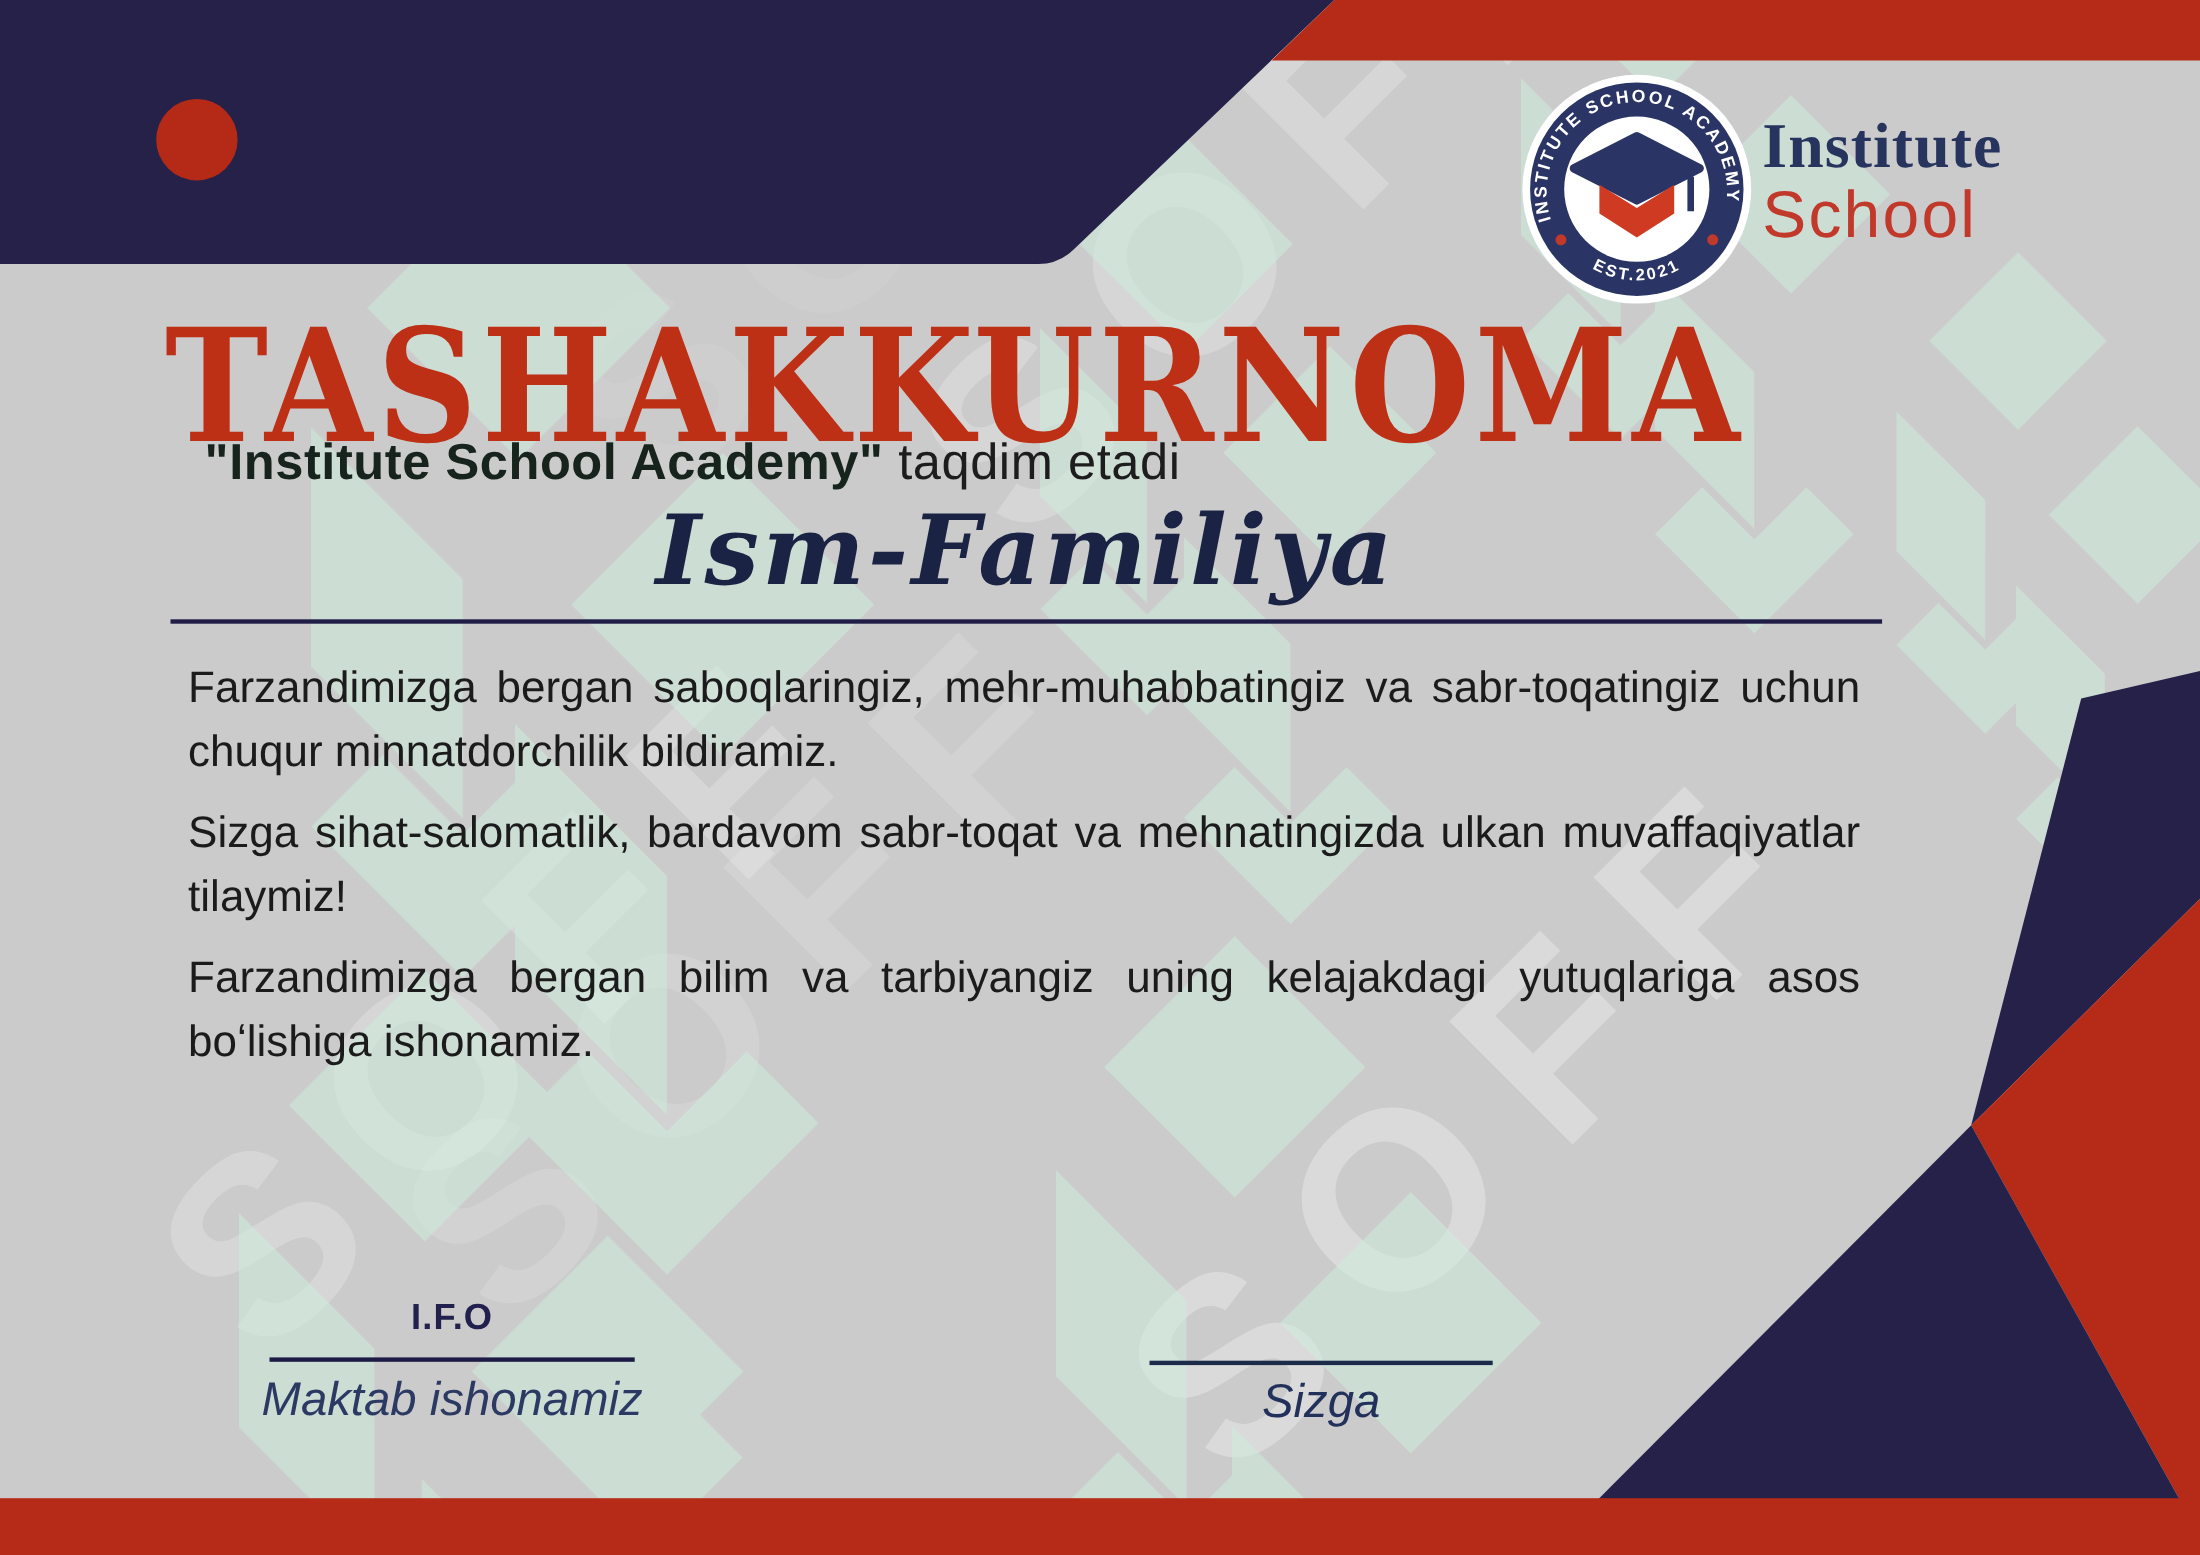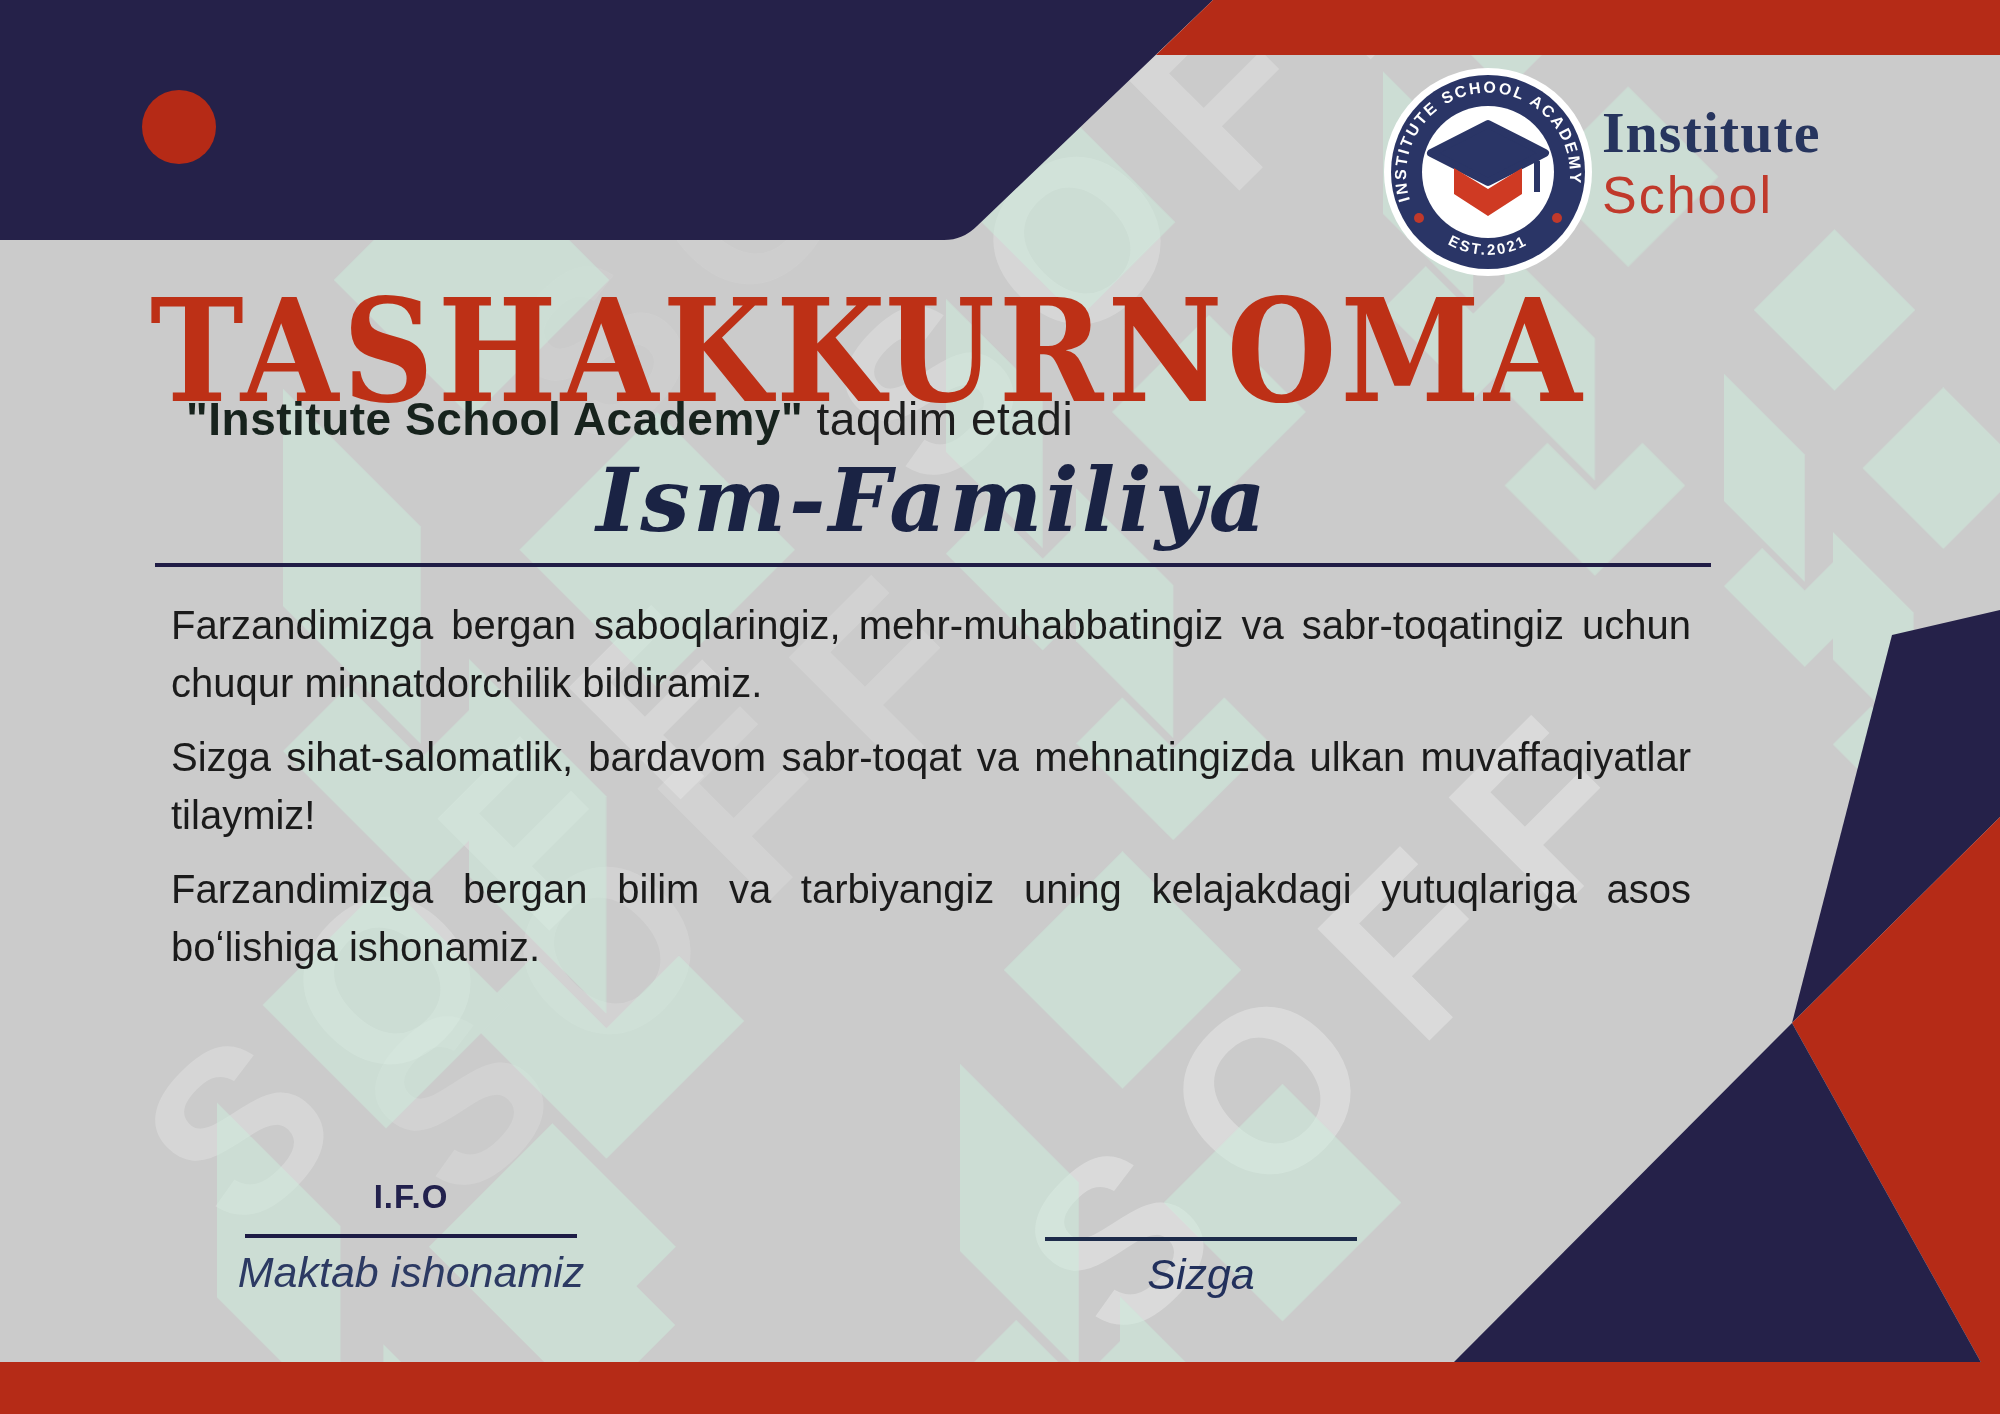--- a/index.html
+++ b/index.html
@@ -45,21 +45,21 @@
     font-style:italic;font-size:43px;color:#2c3a63;
   }
   .sig-line-right{position:absolute;left:1045px;top:1237px;width:312px;height:4px;background:#1d2b4a;}
   .sig-imzo{
     position:absolute;left:1045px;top:1250px;width:312px;text-align:center;
     font-style:italic;font-size:43px;color:#22305c;
   }
   .badge{position:absolute;left:1382px;top:66px;width:212px;height:212px;}
   .wordmark{position:absolute;left:1602px;top:102px;line-height:62px;white-space:nowrap;}
   .wordmark .l1{font-weight:bold;font-size:58px;color:#27355e;letter-spacing:1px;font-family:Liberation Serif, serif;}
-  .wordmark .l2{font-size:52px;color:#c0392b;letter-spacing:2px;}
+  .wordmark .l2{font-size:60px;color:#c0392b;letter-spacing:2px;}
 </style>
 </head>
 <body>
 
 <div class="canvas">
 
   <svg class="deco" viewBox="0 0 2000 1414">
     <defs>
       <g id="soff-glyph">
         <path d="M170,5 L265,100 L170,195 L75,100 Z"></path>

